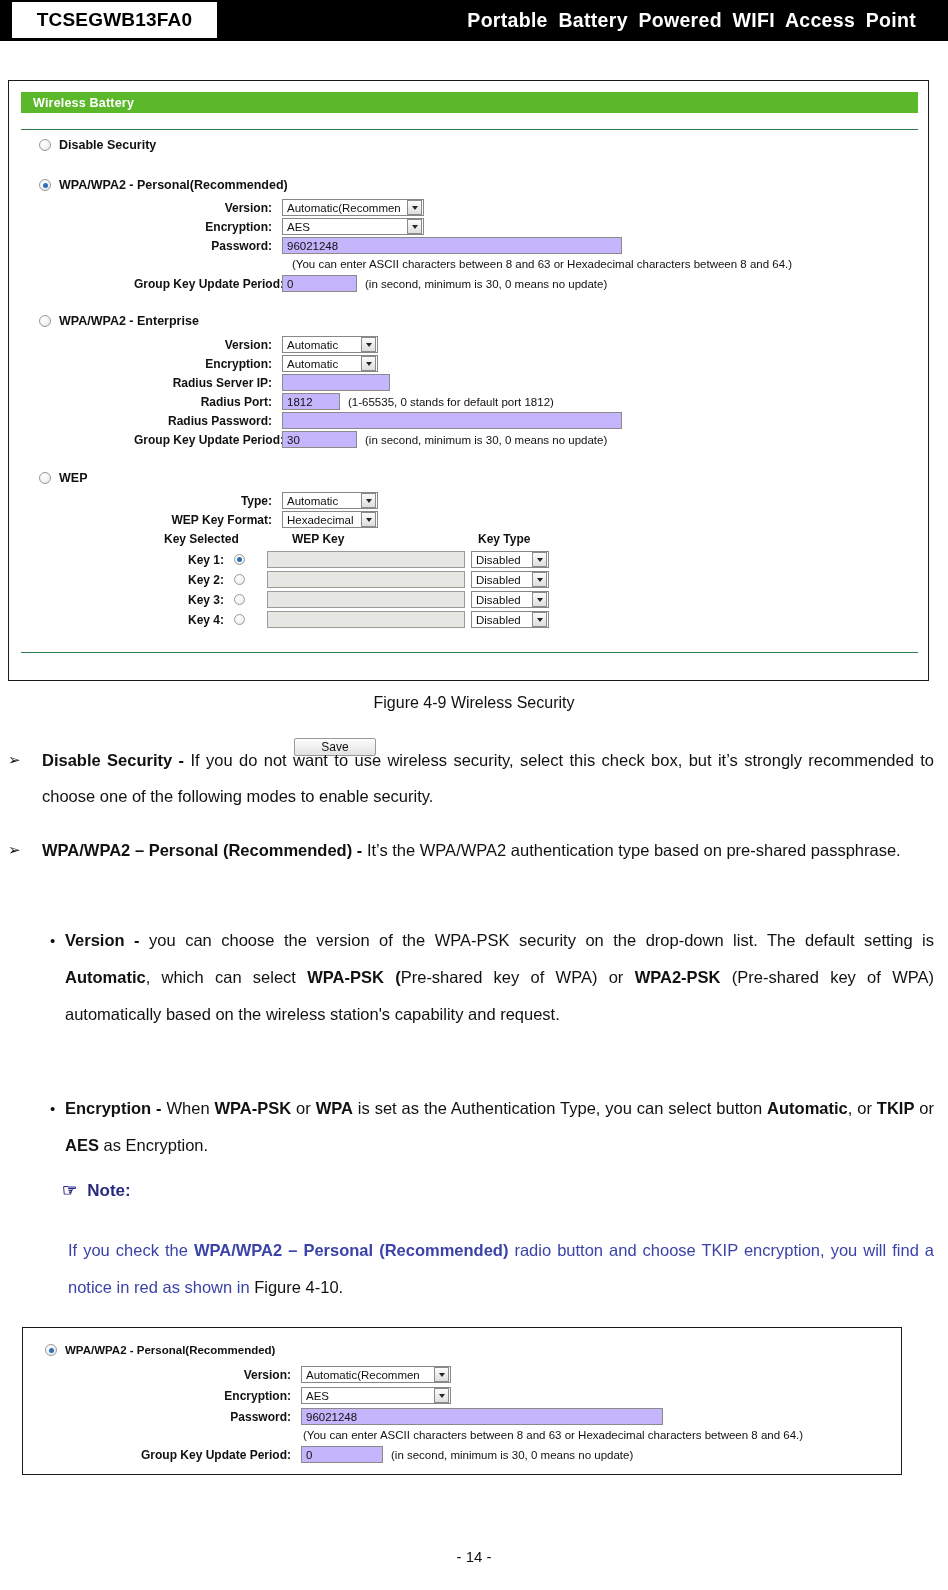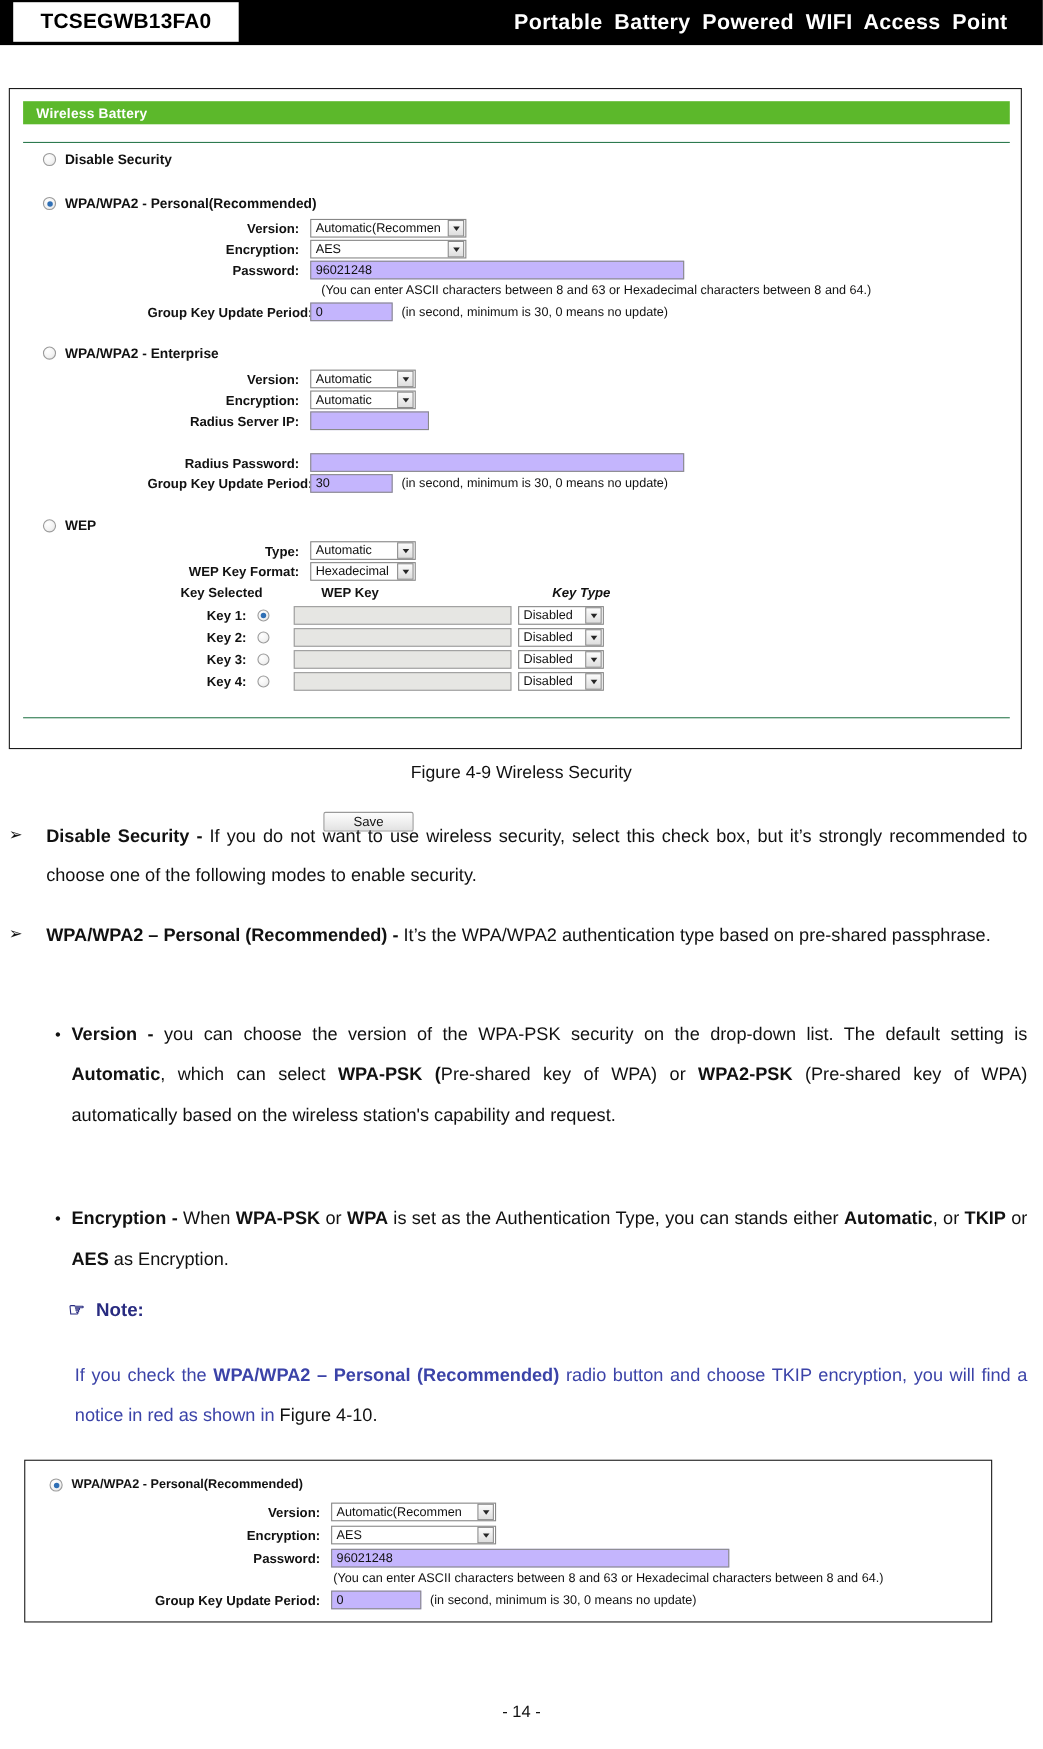--- a/index.html
+++ b/index.html
@@ -239,20 +239,25 @@
           <i></i>
         </span>
     </span>
   </div>
 
   <div class="row" style="left:125px; top:293px;">
     <span class="lbl" style="width:148px;">Radius Server IP:</span>
     <span class="inp" style="width:108px;"></span>
   </div>
 
+  <div class="row" style="left:125px; top:312px;">
+    <span class="lbl" style="width:148px;">Radius Port:</span>
+    <span class="inp" style="width:58px;">1812</span>
+    <span class="hint">(1-65535, 0 stands for default port 1812)</span>
+  </div>
 
   <div class="row" style="left:125px; top:331px;">
     <span class="lbl" style="width:148px;">Radius Password:</span>
     <span class="inp" style="width:340px;"></span>
   </div>
 
   <div class="row" style="left:125px; top:350px;">
     <span class="lbl" style="width:148px;">Group Key Update Period:</span>
     <span class="inp" style="width:75px;text-align:right;">30</span>
     <span class="hint">(in second, minimum is 30, 0 means no update)</span>
@@ -278,21 +283,21 @@
     <span class="sel" style="width:96px;">
       <span class="txt">Hexadecimal</span>
       <span class="arw">
           <i></i>
         </span>
     </span>
   </div>
 
   <div class="colhead" style="left:155px; top:451px;">Key Selected</div>
   <div class="colhead" style="left:283px; top:451px;">WEP Key</div>
-  <div class="colhead" style="left:493px; top:451px;font-style:italic;">Key Type</div>
+  <div class="colhead" style="left:469px; top:451px;">Key Type</div>
 
   <div class="row" style="left:125px; top:470px;">
     <span class="lbl" style="width:100px;">Key 1:</span>
     <span class="radio sm on"></span>
     <span class="inp dis" style="width:198px; margin-left:22px;"></span>
     <span class="sel" style="width:78px; margin-left:6px;">
       <span class="txt">Disabled</span>
       <span class="arw">
           <i></i>
         </span>
@@ -353,21 +358,21 @@
     <b>WPA/WPA2 – Personal (Recommended) - </b><span>It’s the WPA/WPA2 authentication type based on pre-shared passphrase.</span>
   </div>
 
   <span class="bullet-glyph" style="left:50px; top:922px;">•</span>
   <div class="p-bullet" style="left:65px; top:922px; width:869px;">
     <b>Version  - </b><span>you can choose the version of the WPA-PSK security on the drop-down list. The default setting is </span><b>Automatic</b><span>, which can select </span><b>WPA-PSK (</b><span>Pre-shared key of WPA) or </span><b>WPA2-PSK</b><span>  (Pre-shared key of WPA) automatically based on the wireless station's capability and request.</span>
   </div>
 
   <span class="bullet-glyph" style="left:50px; top:1090px;">•</span>
   <div class="p-bullet" style="left:65px; top:1090px; width:869px;">
-    <b>Encryption  - </b><span>When </span><b>WPA-PSK</b><span> or </span><b>WPA</b><span> is set as the Authentication Type, you can stands either </span><b>Automatic</b><span>, or </span><b>TKIP</b><span> or </span><b>AES</b><span> as Encryption.</span>
+    <b>Encryption  - </b><span>When </span><b>WPA-PSK</b><span> or </span><b>WPA</b><span> is set as the Authentication Type, you can select button </span><b>Automatic</b><span>, or </span><b>TKIP</b><span> or </span><b>AES</b><span> as Encryption.</span>
   </div>
 
   <div class="note-head" style="left:62px; top:1180px;">
     <span class="note-hand">☞</span>
     <span>Note:</span>
   </div>
 
   <div class="p-note" style="left:68px; top:1232px; width:866px;">
     <span>If you check the </span><b>WPA/WPA2 – Personal (Recommended)</b><span> radio button and choose TKIP encryption, you will find a notice in red as shown in </span><span style="color:#111;">Figure 4-10.</span>
   </div>

